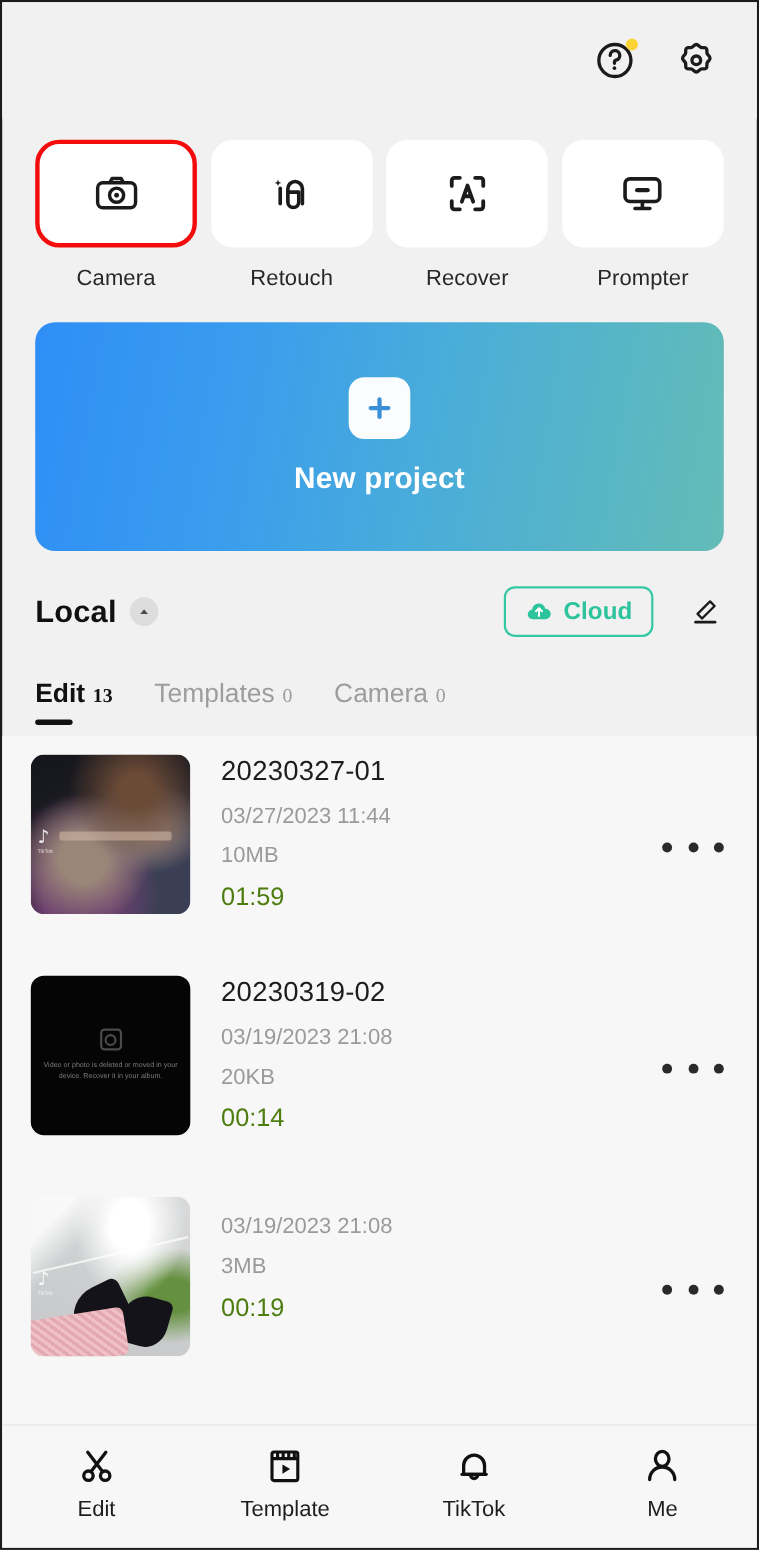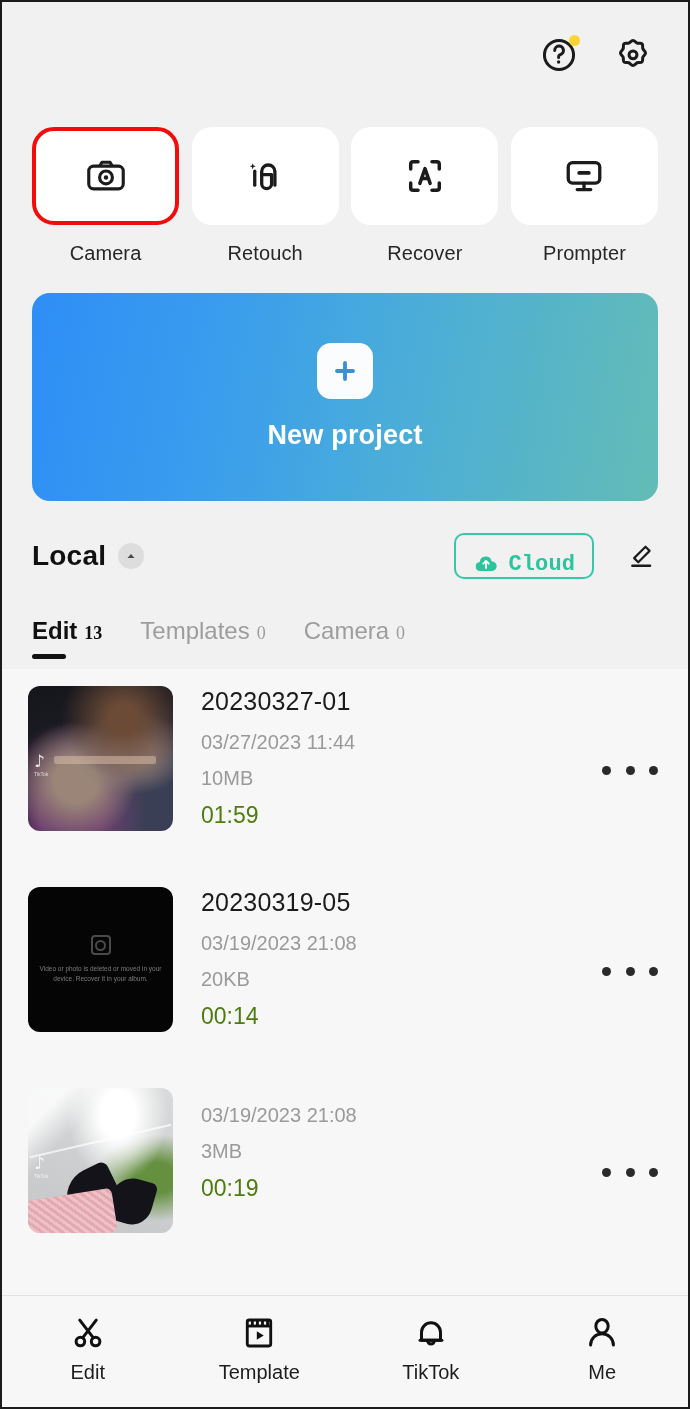--- a/index.html
+++ b/index.html
@@ -148,24 +148,23 @@
     justify-content: center;
   }
   .spacer { flex: 1 1 auto; }
   .cloud-btn {
     height: 46px;
     padding: 0 17px;
     border: 2px solid #35c8a4;
     border-radius: 10px;
     background: transparent;
     display: flex;
-    align-items: flex-end;
+    align-items: center;
     gap: 9px;
     cursor: pointer;
-    font-family: Liberation Mono, monospace;
   }
   .cloud-btn-label {
     font-size: 22px;
     font-weight: bold;
     color: #2dc49d;
     letter-spacing: .1px;
   }
   .pencil-btn {
     margin-left: 30px;
     width: 34px;
@@ -561,21 +560,21 @@
         <span class="dot"></span>
       </div>
     </div>
 
     <div class="list-item">
       <div class="thumb thumb-black">
         <div class="ph-icon"></div>
         <div class="ph-text">Video or photo is deleted or moved in your device. Recover it in your album.</div>
       </div>
       <div class="meta">
-        <span class="meta-name">20230319-05</span>
+        <span class="meta-name">20230319-02</span>
         <span class="meta-date">03/19/2023 21:08</span>
         <span class="meta-size">20KB</span>
         <span class="meta-dur">00:14</span>
       </div>
       <div class="dots">
         <span class="dot"></span>
         <span class="dot"></span>
         <span class="dot"></span>
       </div>
     </div>

